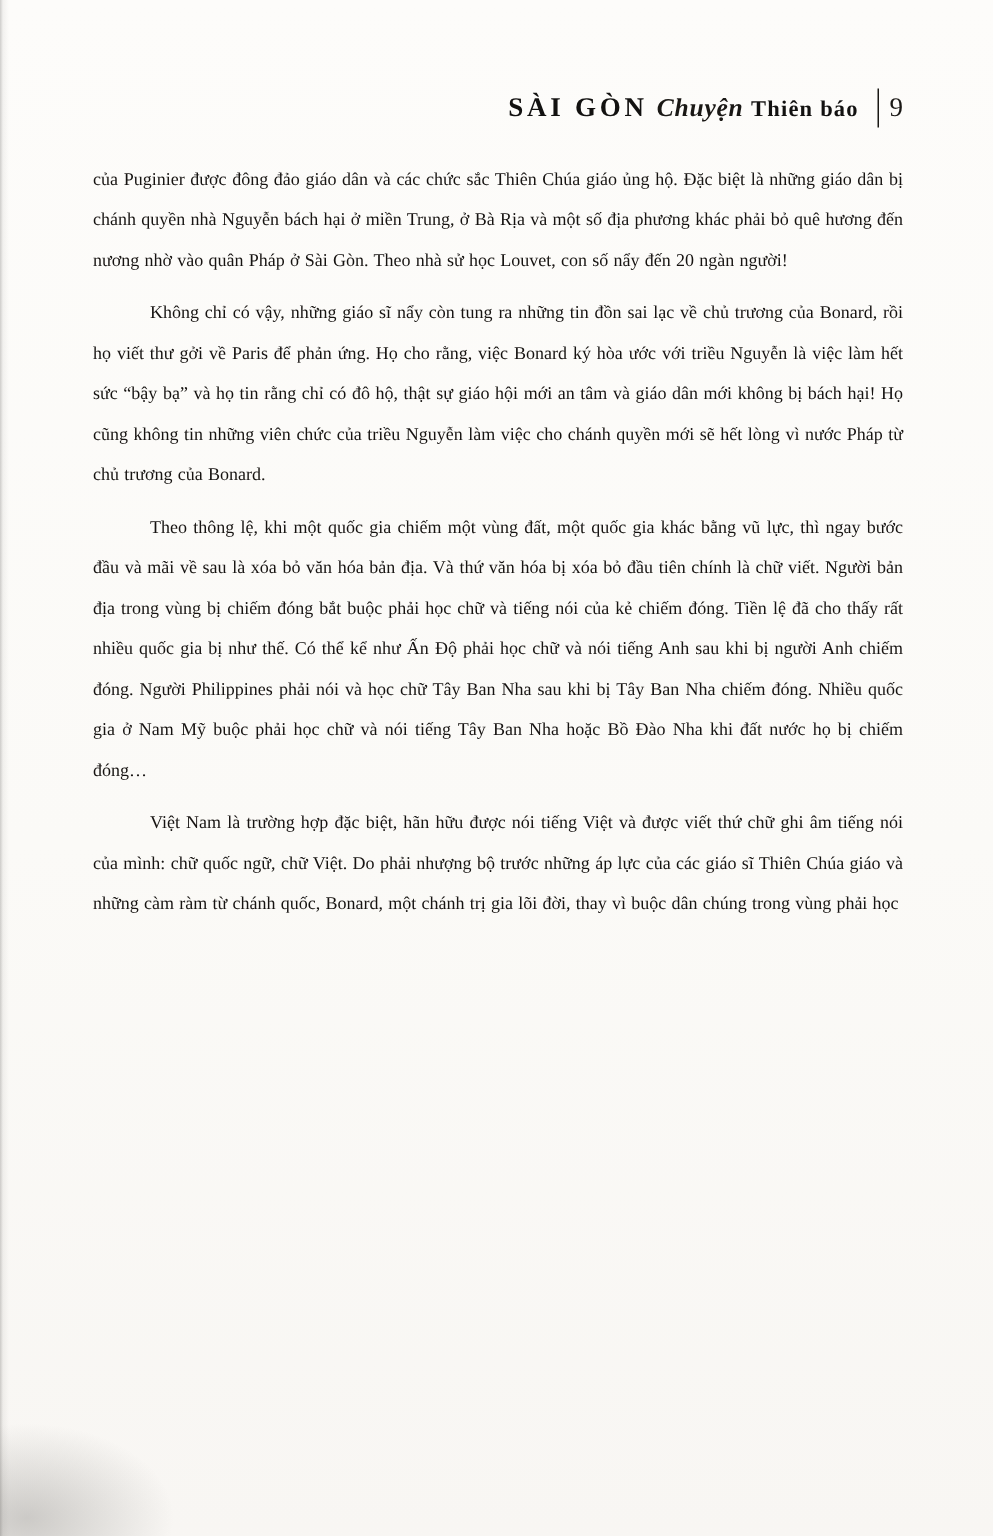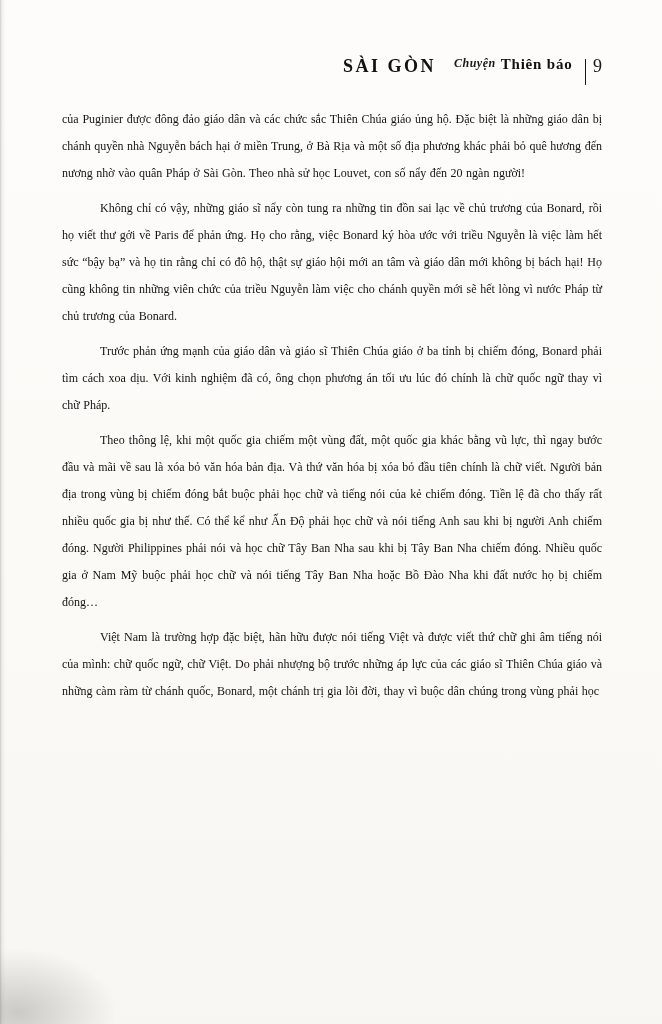--- a/index.html
+++ b/index.html
@@ -18,34 +18,34 @@
     overflow: hidden;
     color: #181512;
   }
 
   
   .running-head {
     position: absolute;
     top: 56px;
     right: 60px;
     display: flex;
-    align-items: flex-start;
+    align-items: flex-end;
     white-space: nowrap;
   }
   .head-title-1 {
     font-weight: bold;
     font-size: 18px;
     letter-spacing: 2.5px;
     color: #121110;
   }
   .head-title-script {
     font-style: italic;
     font-weight: bold;
-    font-size: 12px;
-    margin-left: 18px;
+    font-size: 17px;
+    margin-left: 6px;
     letter-spacing: 0.5px;
     color: #1a1815;
   }
   .head-title-2 {
     font-weight: bold;
     font-size: 15px;
     margin-left: 5px;
     letter-spacing: 0.8px;
     color: #121110;
   }
@@ -88,18 +88,17 @@
     <span class="head-title-1">SÀI GÒN</span>
     <span class="head-title-script">Chuyện</span>
     <span class="head-title-2">Thiên báo</span>
     <span class="head-divider"></span>
     <span class="head-page-number">9</span>
   </div>
 
   <div class="page-body">
       <p class="para">của Puginier được đông đảo giáo dân và các chức sắc Thiên Chúa giáo ủng hộ. Đặc biệt là những giáo dân bị chánh quyền nhà Nguyễn bách hại ở miền Trung, ở Bà Rịa và một số địa phương khác phải bỏ quê hương đến nương nhờ vào quân Pháp ở Sài Gòn. Theo nhà sử học Louvet, con số nẩy đến 20 ngàn người!</p>
       <p class="para indent">Không chỉ có vậy, những giáo sĩ nẩy còn tung ra những tin đồn sai lạc về chủ trương của Bonard, rồi họ viết thư gởi về Paris để phản ứng. Họ cho rằng, việc Bonard ký hòa ước với triều Nguyễn là việc làm hết sức “bậy bạ” và họ tin rằng chỉ có đô hộ, thật sự giáo hội mới an tâm và giáo dân mới không bị bách hại! Họ cũng không tin những viên chức của triều Nguyễn làm việc cho chánh quyền mới sẽ hết lòng vì nước Pháp từ chủ trương của Bonard.</p>
-      <p class="para indent">Trước phản ứng mạnh của giáo dân và giáo sĩ Thiên Chúa giáo ở ba tỉnh bị chiếm đóng, Bonard phải tìm cách xoa dịu. Với kinh nghiệm đã có, ông chọn phương án tối ưu lúc đó chính là chữ quốc ngữ thay vì chữ Pháp.</p>
       <p class="para indent">Theo thông lệ, khi một quốc gia chiếm một vùng đất, một quốc gia khác bằng vũ lực, thì ngay bước đầu và mãi về sau là xóa bỏ văn hóa bản địa. Và thứ văn hóa bị xóa bỏ đầu tiên chính là chữ viết. Người bản địa trong vùng bị chiếm đóng bắt buộc phải học chữ và tiếng nói của kẻ chiếm đóng. Tiền lệ đã cho thấy rất nhiều quốc gia bị như thế. Có thể kể như Ấn Độ phải học chữ và nói tiếng Anh sau khi bị người Anh chiếm đóng. Người Philippines phải nói và học chữ Tây Ban Nha sau khi bị Tây Ban Nha chiếm đóng. Nhiều quốc gia ở Nam Mỹ buộc phải học chữ và nói tiếng Tây Ban Nha hoặc Bồ Đào Nha khi đất nước họ bị chiếm đóng…</p>
       <p class="para indent">Việt Nam là trường hợp đặc biệt, hãn hữu được nói tiếng Việt và được viết thứ chữ ghi âm tiếng nói của mình: chữ quốc ngữ, chữ Việt. Do phải nhượng bộ trước những áp lực của các giáo sĩ Thiên Chúa giáo và những càm ràm từ chánh quốc, Bonard, một chánh trị gia lõi đời, thay vì buộc dân chúng trong vùng phải học</p>
     </div>
 
 </div>
 
 </body></html>

